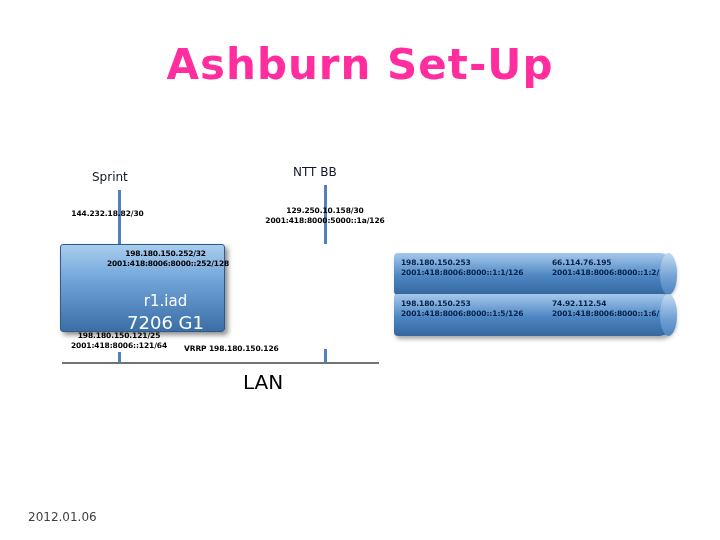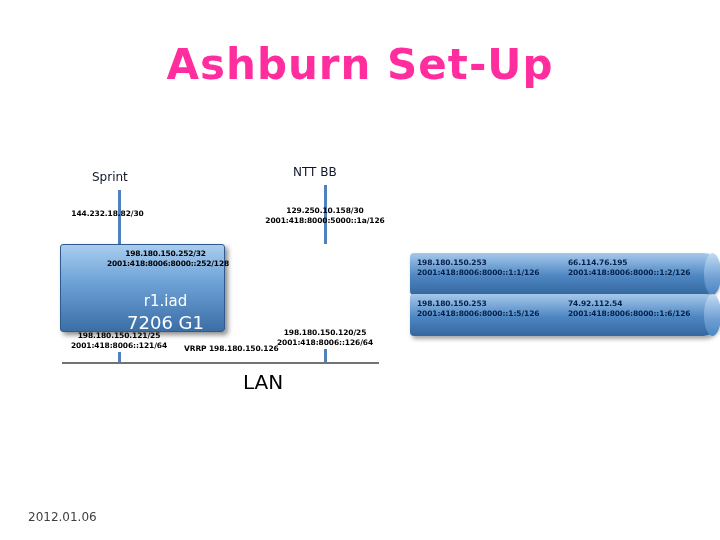--- a/index.html
+++ b/index.html
@@ -49,25 +49,24 @@
 
   .lanip-block { position: absolute; text-align: center; }
   .lanip1 { left: 52px;  top: 331px; width: 134px; }
   .lanip2 { left: 257px; top: 328px; width: 136px; }
 
   .vrrp { position: absolute; left: 184px; top: 344px; }
   .lan-line { position: absolute; left: 62px; top: 362px; width: 317px; height: 2px; background: #737373; }
   .lan-label { position: absolute; left: 243px; top: 370px; font-size: 20px; color: #000; }
 
   .tunnel {
-    position: absolute; left: 410px; width: 280px; height: 42px;
+    position: absolute; left: 394px; width: 280px; height: 42px;
     background: linear-gradient(180deg, #a6c9ec 0%, #4d86c2 55%, #35679e 100%);
     border-radius: 4px 14px 14px 4px / 4px 15px 15px 4px;
     box-shadow: 2px 3px 4px rgba(0,0,0,0.35);
-    padding-left: 28px;
   }
   .tunnel::after {
     content: ""; position: absolute; right: -3px; top: 0;
     width: 17px; height: 100%;
     border-radius: 50%;
     background: linear-gradient(180deg, #c2dbf2 0%, #6f9fd4 60%, #4d86c2 100%);
   }
   .tunnel1 { top: 253px; }
   .tunnel2 { top: 294px; }
   .t-col { position: absolute; top: 5px; }
@@ -102,24 +101,20 @@
     <div class="r-ip">2001:418:8006:8000::252/128</div>
     <div class="r-name">r1.iad</div>
     <div class="r-model">7206 G1</div>
   </div>
 
 
   <div class="lanip-block lanip1">
     <div class="tiny">198.180.150.121/25</div>
     <div class="tiny">2001:418:8006::121/64</div>
   </div>
-  <div class="lanip-block lanip2">
-    <div class="tiny">198.180.150.120/25</div>
-    <div class="tiny">2001:418:8006::126/64</div>
-  </div>
 
   <div class="vline line-r1-lan"></div>
   <div class="vline line-r2-lan"></div>
   <div class="tiny vrrp">VRRP 198.180.150.126</div>
   <div class="lan-line"></div>
   <div class="lan-label">LAN</div>
 
   <div class="tunnel tunnel1">
     <div class="t-col t-left">
       <div>198.180.150.253</div>

